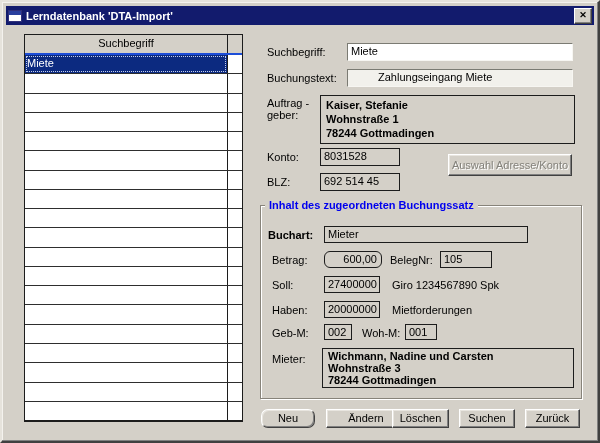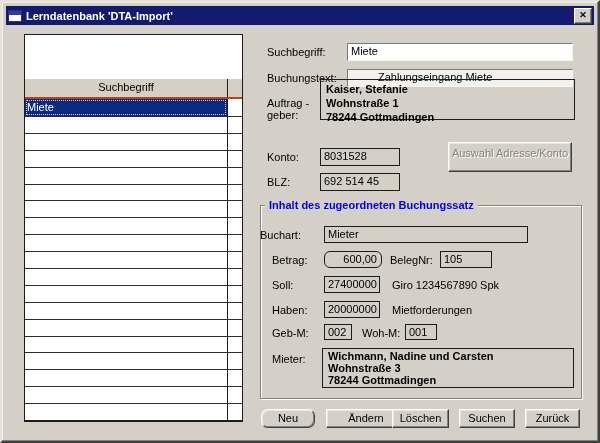--- a/index.html
+++ b/index.html
@@ -13,21 +13,21 @@
               margin-right:4px;position:relative;flex:0 0 auto;}
   .title-icon:before{content:"";position:absolute;left:0;top:0;right:0;height:4px;background:#2a3f9e;}
   .title-text{color:#fff;font-weight:bold;font-size:11px;flex:1;white-space:nowrap;overflow:hidden;}
   .close-btn{width:16px;height:14px;background:#d4d0c8;border:1px solid;border-color:#fff #404040 #404040 #fff;
              box-shadow:inset -1px -1px 0 #808080;display:flex;align-items:center;justify-content:center;
              font-size:9px;font-weight:bold;line-height:1;color:#000;flex:0 0 auto;cursor:default;}
 
   
   .search-table{position:absolute;left:22px;top:32px;width:219px;height:388px;box-sizing:border-box;
                 border:1px solid #1c1c1c;border-bottom-width:2px;background:#fff;display:flex;flex-direction:column;}
-  .thead{display:flex;height:18px;flex:0 0 auto;background:#d4d0c8;border-bottom:2px solid #c2410c;margin-top:44px;}
+  .thead{display:flex;height:18px;flex:0 0 auto;background:#d4d0c8;border-bottom:2px solid #1d4ed8;}
   .thead .hmain{flex:1;text-align:center;line-height:17px;}
   .thead .hnarrow{width:14px;flex:0 0 auto;border-left:1px solid #1c1c1c;}
   .tbody{flex:1;display:flex;flex-direction:column;}
   .trow{flex:1;display:flex;border-bottom:1px solid #2e2e2e;box-sizing:border-box;}
   .trow:last-child{border-bottom:none;}
   .tcell-main{flex:1;padding-left:2px;line-height:17px;white-space:nowrap;overflow:hidden;}
   .tcell-narrow{width:14px;flex:0 0 auto;border-left:1px solid #1c1c1c;}
   .tcell-main.selected{background:#0c2a80;color:#fff;outline:1px dotted #c3cdea;outline-offset:-2px;}
 
   
@@ -149,38 +149,38 @@
   <div class="lbl" style="left:265px;top:44px;">Suchbegriff:</div>
   <div class="input-sunken" style="left:345px;top:41px;width:226px;height:18px;">Miete</div>
 
   <div class="lbl" style="left:265px;top:70px;">Buchungstext:</div>
   <div class="input-sunken input-alt" style="left:345px;top:67px;width:226px;height:18px;padding-left:30px;">Zahlungseingang Miete</div>
 
   <div class="lbl" style="left:265px;top:95px;">
     <span>Auftrag -</span><br>
     <span>geber:</span>
   </div>
-  <div class="addr-box" style="left:318px;top:77px;width:255px;height:41px;">
+  <div class="addr-box" style="left:318px;top:93px;width:255px;height:49px;">
     <div>Kaiser, Stefanie</div>
     <div>Wohnstraße 1</div>
     <div>78244 Gottmadingen</div>
   </div>
 
   <div class="lbl" style="left:265px;top:149px;">Konto:</div>
   <div class="flat-box" style="left:318px;top:146px;width:80px;height:18px;">8031528</div>
 
-  <div class="btn disabled" style="left:446px;top:140px;width:124px;height:30px;line-height:20px;" aria-disabled="true">Auswahl Adresse/Konto</div>
+  <div class="btn disabled" style="left:446px;top:152px;width:124px;height:22px;line-height:20px;" aria-disabled="true">Auswahl Adresse/Konto</div>
 
   <div class="lbl" style="left:265px;top:174px;">BLZ:</div>
   <div class="flat-box" style="left:318px;top:171px;width:80px;height:18px;">692 514 45</div>
 
   <div class="groupbox"></div>
   <div class="group-title">Inhalt des zugeordneten Buchungssatz</div>
 
-  <div class="lbl" style="left:258px;top:227px;">Buchart:</div>
+  <div class="lbl" style="left:266px;top:227px;font-weight:bold;">Buchart:</div>
   <div class="flat-box" style="left:322px;top:224px;width:204px;height:17px;">Mieter</div>
 
   <div class="lbl" style="left:270px;top:252px;">Betrag:</div>
   <div class="flat-box num-right" style="left:322px;top:249px;width:58px;height:17px;border-radius:6px;">600,00</div>
   <div class="lbl" style="left:388px;top:252px;">BelegNr:</div>
   <div class="flat-box" style="left:438px;top:249px;width:52px;height:17px;">105</div>
 
   <div class="lbl" style="left:270px;top:277px;">Soll:</div>
   <div class="flat-box" style="left:322px;top:274px;width:56px;height:17px;">27400000</div>
   <div class="lbl" style="left:390px;top:277px;">Giro 1234567890 Spk</div>

